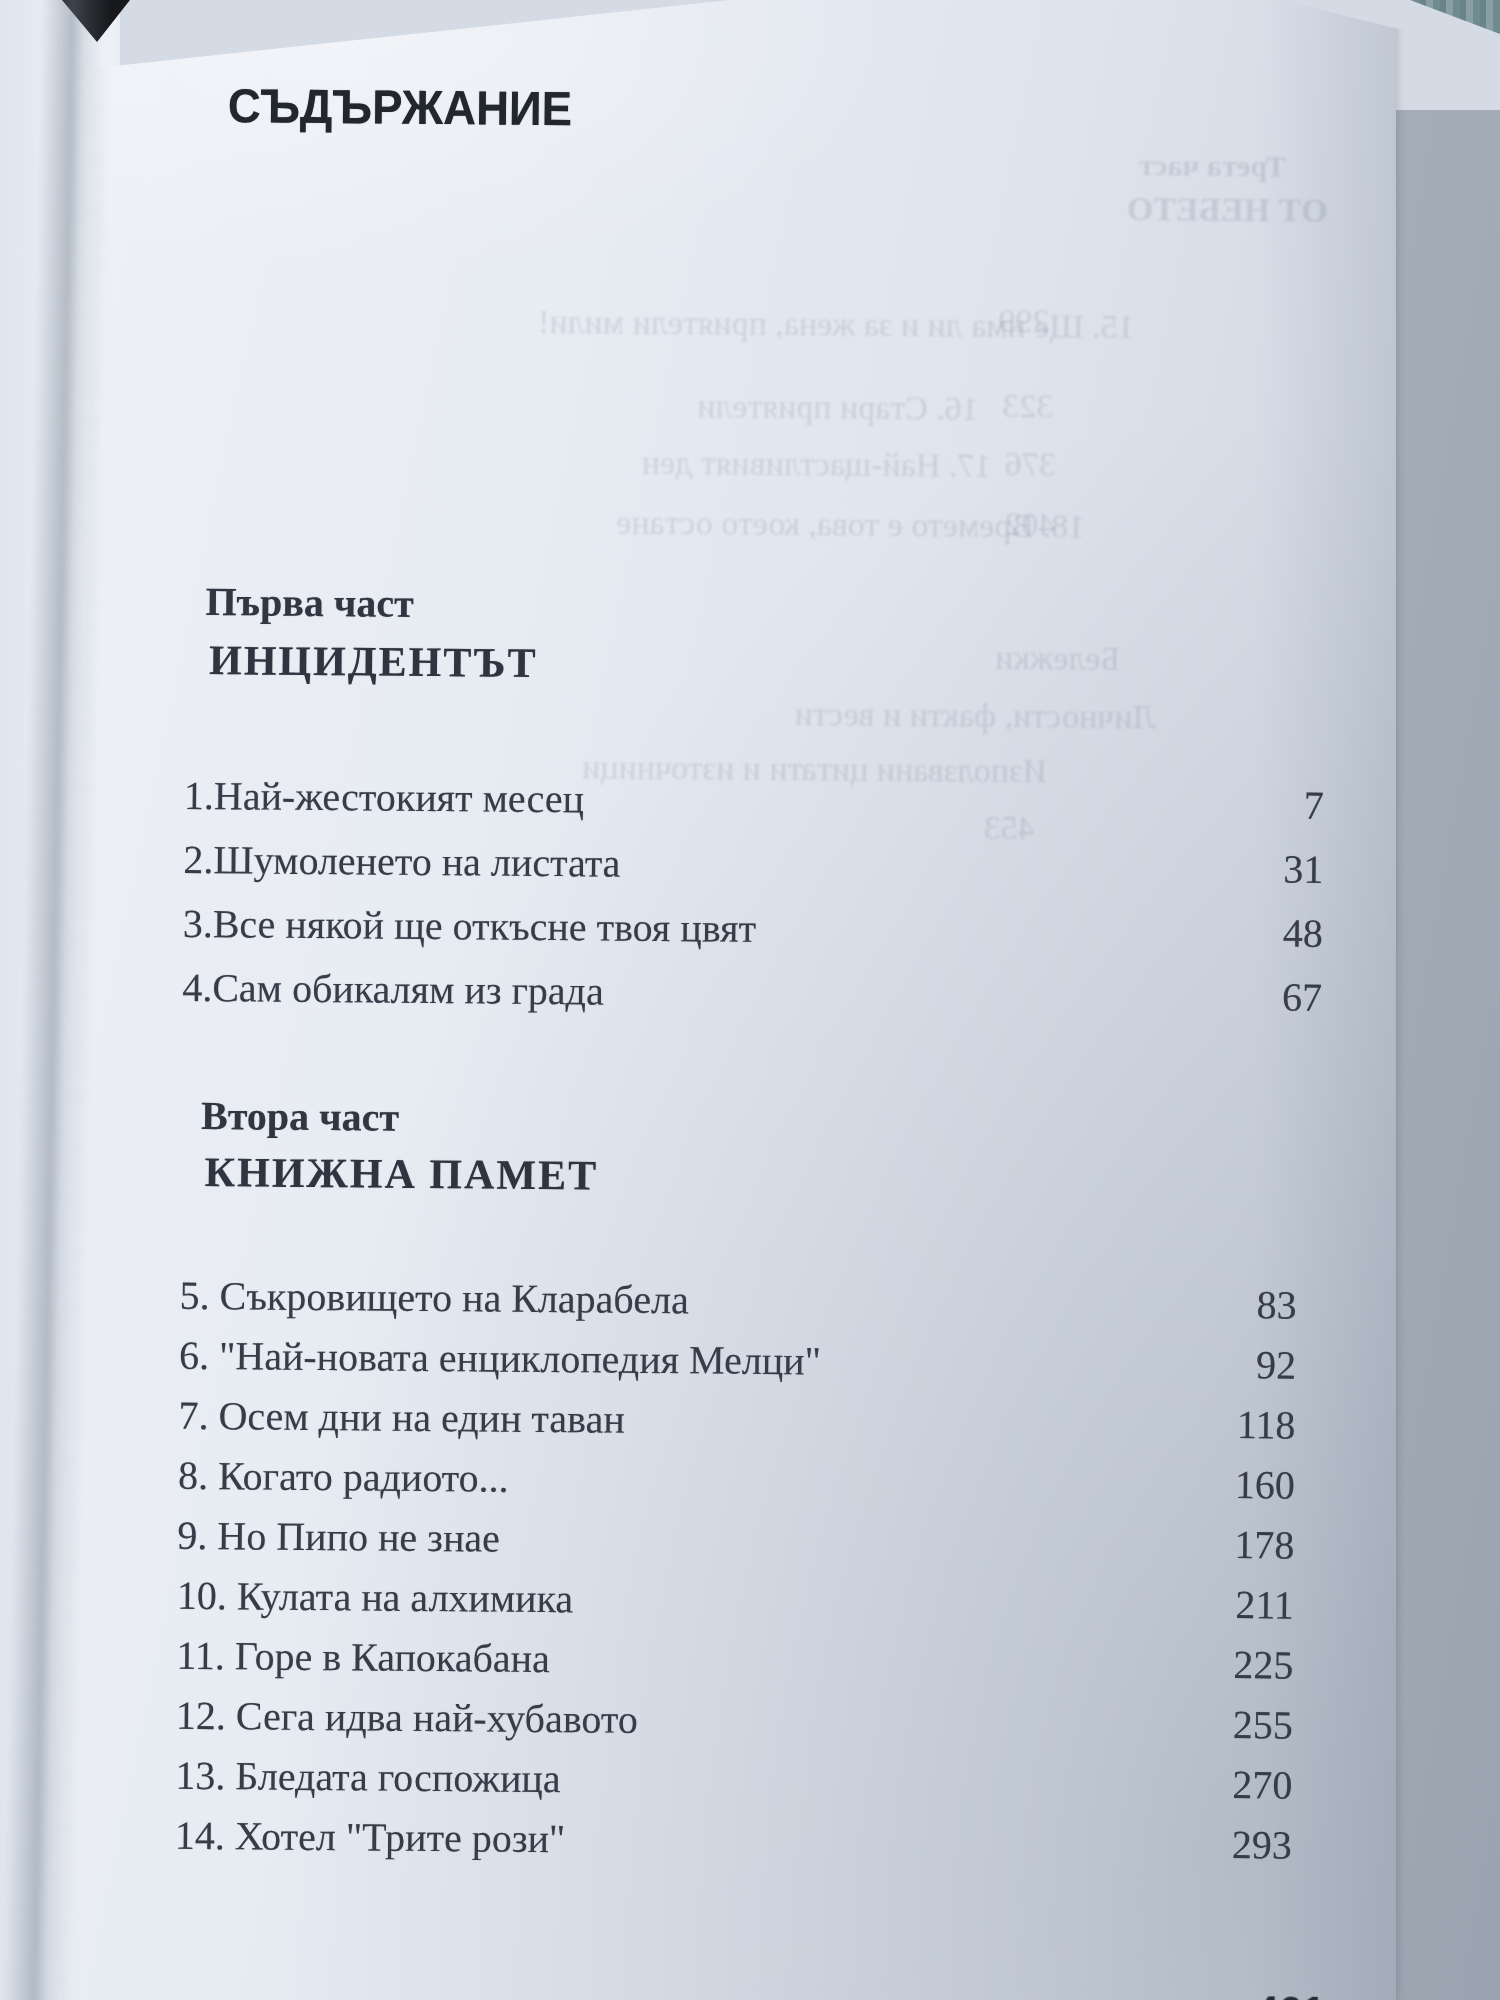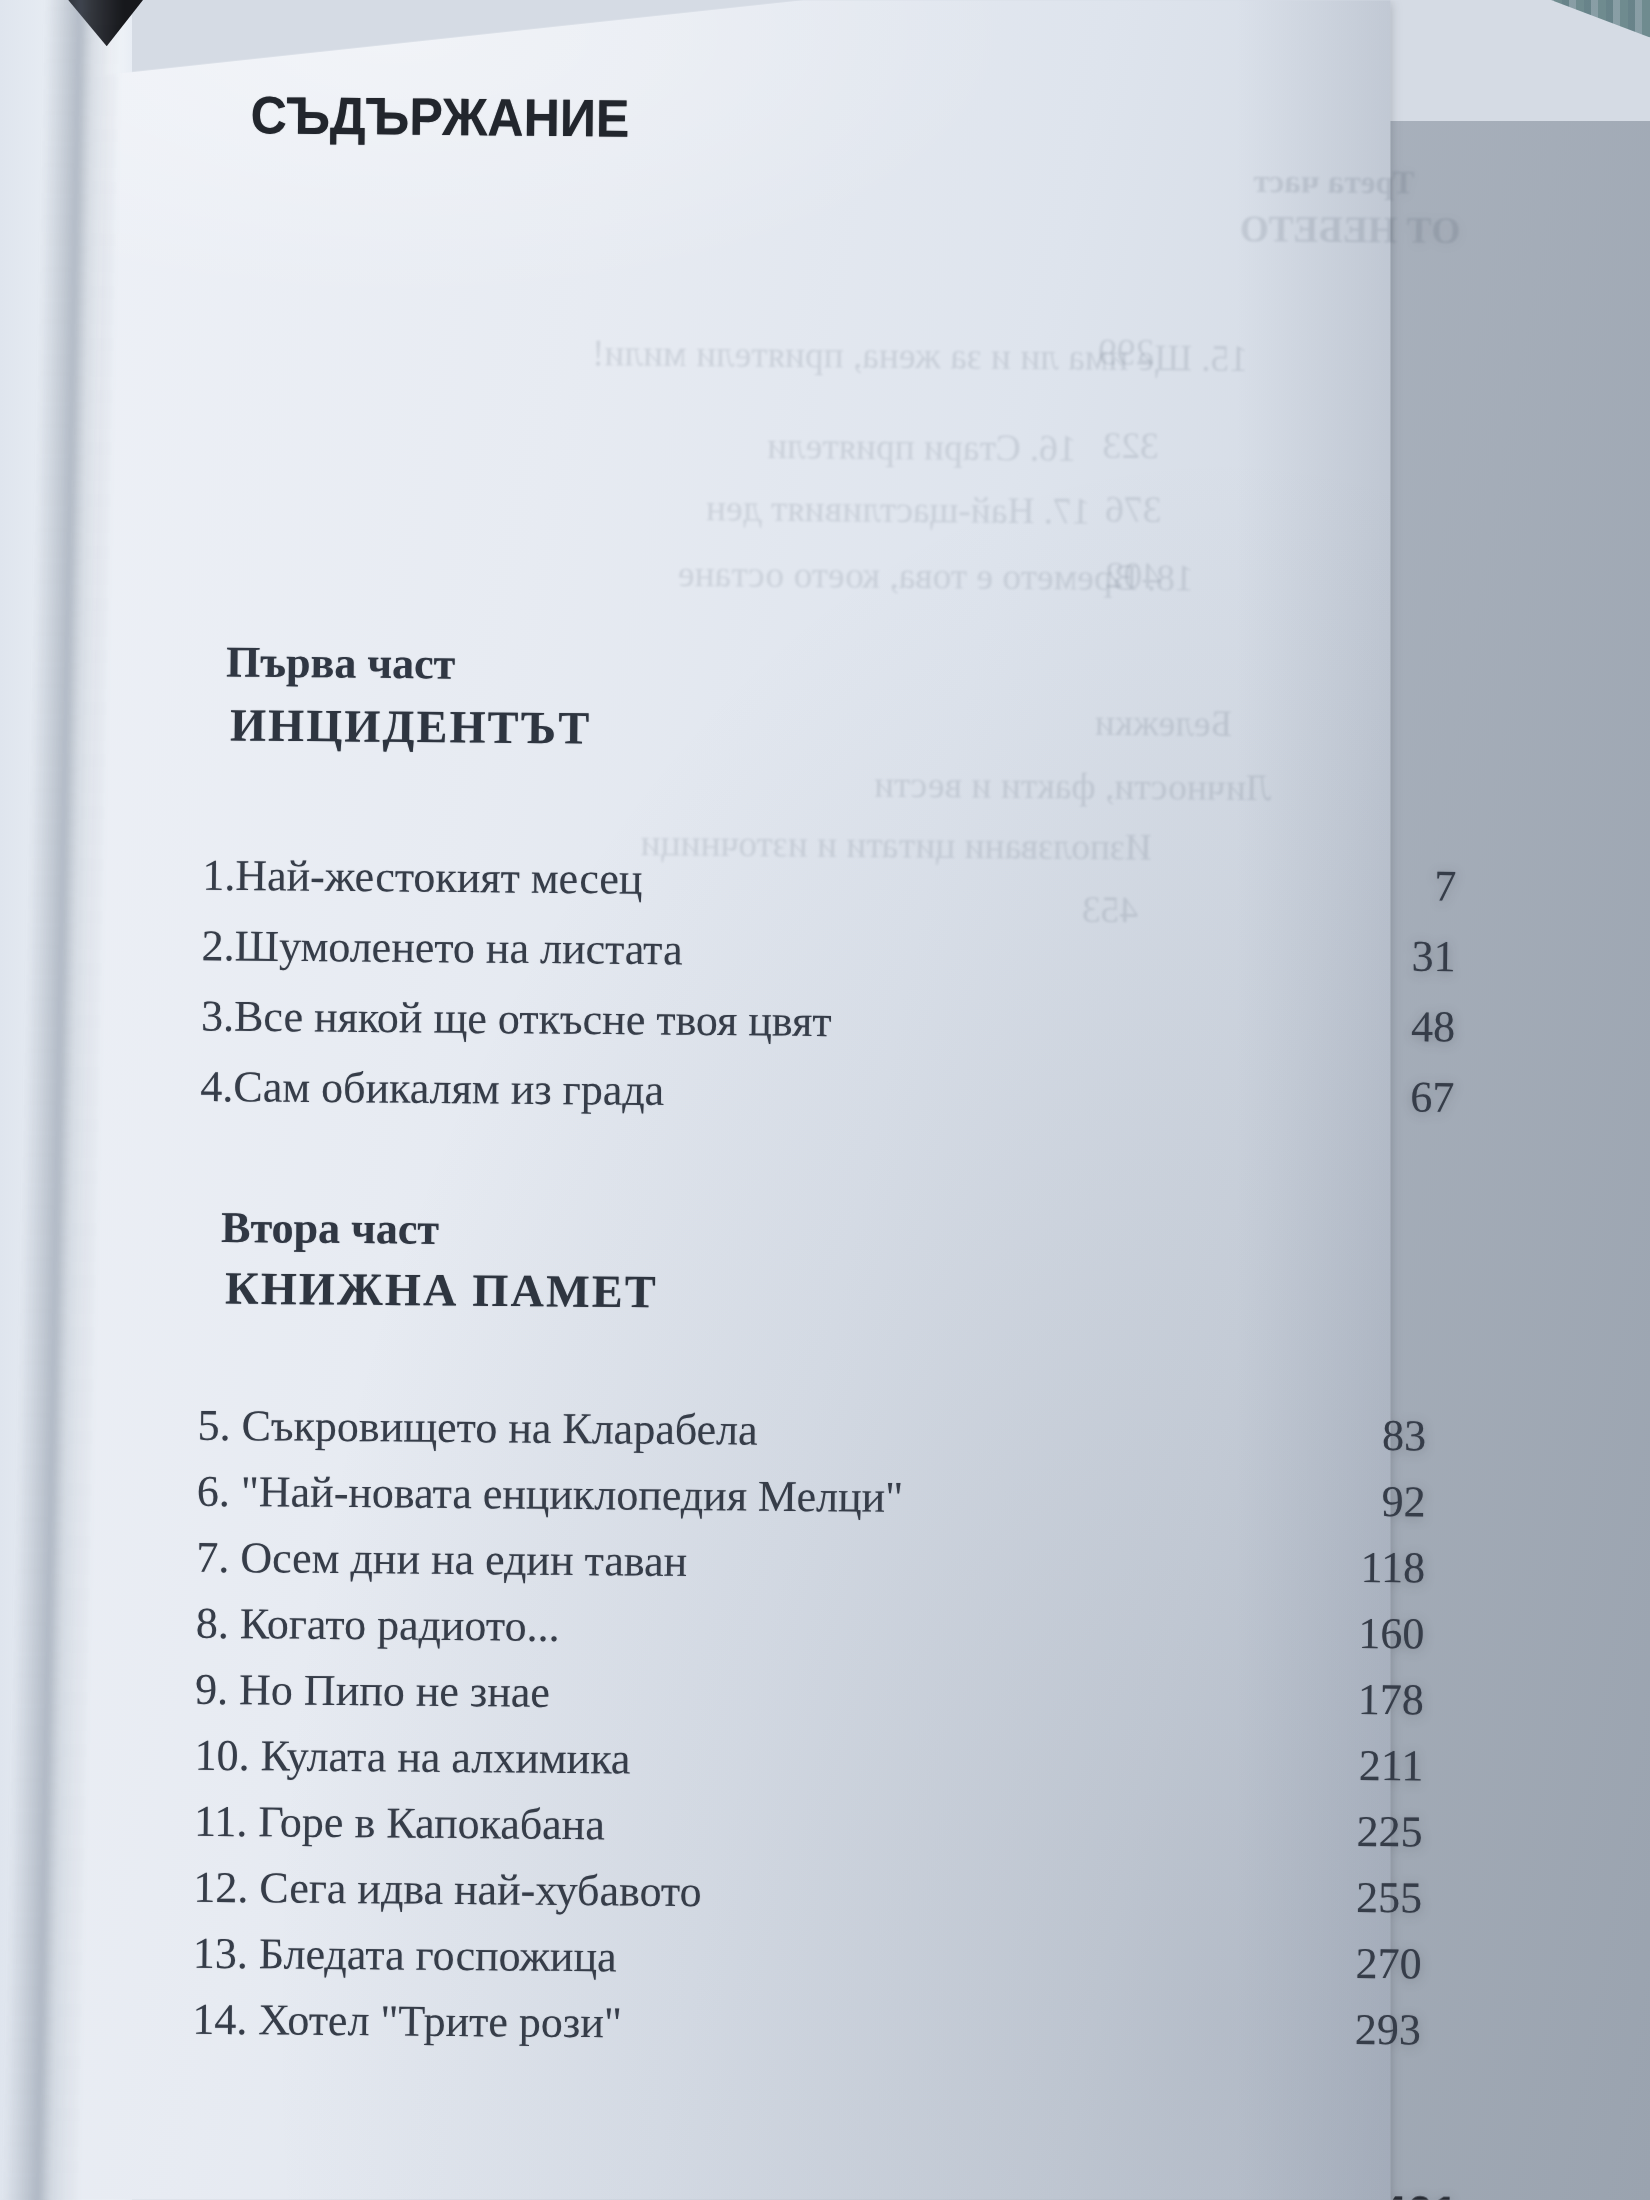--- a/index.html
+++ b/index.html
@@ -15,21 +15,21 @@
     clip-path:polygon(62px 0px,130px 0px,97px 42px);background:#17181c;}
   
   .corner-texture{position:absolute;right:0;top:0;width:120px;height:40px;
     clip-path:polygon(30px 0px,120px 0px,120px 34px);
     background:repeating-linear-gradient(90deg,#55747a 0 6px,#7b939a 6px 13px,#5d7d80 13px 20px);
     opacity:.85;}
   
   .left-page{position:absolute;left:0;top:0;width:120px;height:2000px;
     background:linear-gradient(to right,#dfe5ee 0%,#eaeff5 55%,#f3f6fa 85%,#e8edf4 100%);}
   
-  .main-page{position:absolute;left:0;top:0;width:1264px;height:2000px;
+  .main-page{position:absolute;left:0;top:0;width:1396px;height:2000px;
     clip-path:polygon(96px 68px,730px 0px,1282px 0px,1500px 54px,1500px 2000px,60px 2000px);
     background:linear-gradient(102deg,#eef1f7 2%,#e7ebf2 35%,#dee4ed 60%,#d2d9e3 82%,#c2cad6 100%);
     filter:drop-shadow(0 2px 5px rgba(30,35,45,.25));}
   .main-page .shade-br{position:absolute;inset:0;
     background:radial-gradient(ellipse at 88% 92%,rgba(85,95,112,.20),rgba(85,95,112,0) 55%);}
   .main-page .shade-right{position:absolute;top:0;right:0;width:140px;height:2000px;
     background:linear-gradient(to right,rgba(120,130,148,0) 0%,rgba(120,130,148,.22) 100%);}
   .main-page .sheen-top{position:absolute;left:80px;top:0;width:900px;height:300px;
     background:radial-gradient(ellipse at 30% 10%,rgba(255,255,255,.35),rgba(255,255,255,0) 65%);}
   

